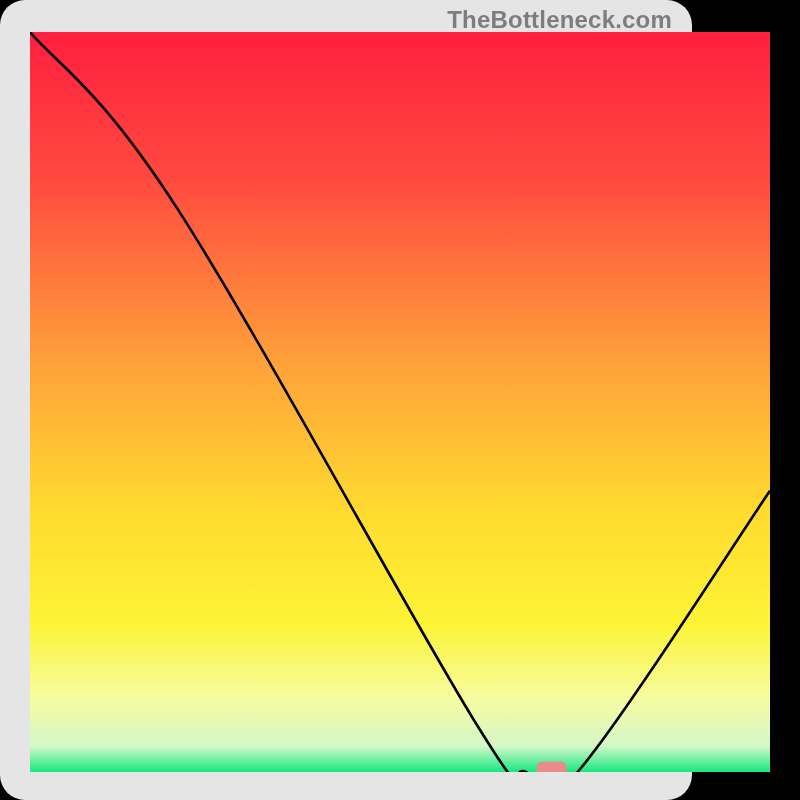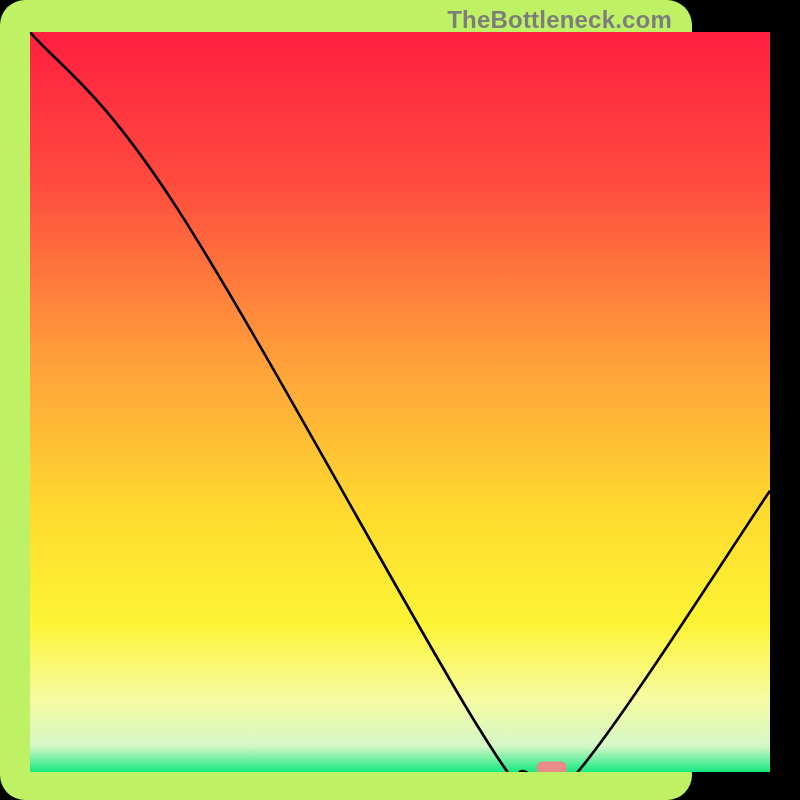--- a/index.html
+++ b/index.html
@@ -9,21 +9,21 @@
     height: 800px;
     background: #000;
     overflow: hidden;
   }
   .frame {
     position: absolute;
     left: 0;
     top: 0;
     width: 692px;
     height: 800px;
-    background: #bef264;
+    background: #e5e5e5;
     border-radius: 25px;
   }
   .watermark {
     position: absolute;
     top: 6px;
     right: 20px;
     font-family: Arial, Helvetica, sans-serif;
     font-size: 24px;
     font-weight: 600;
     color: #7d7d7d;

